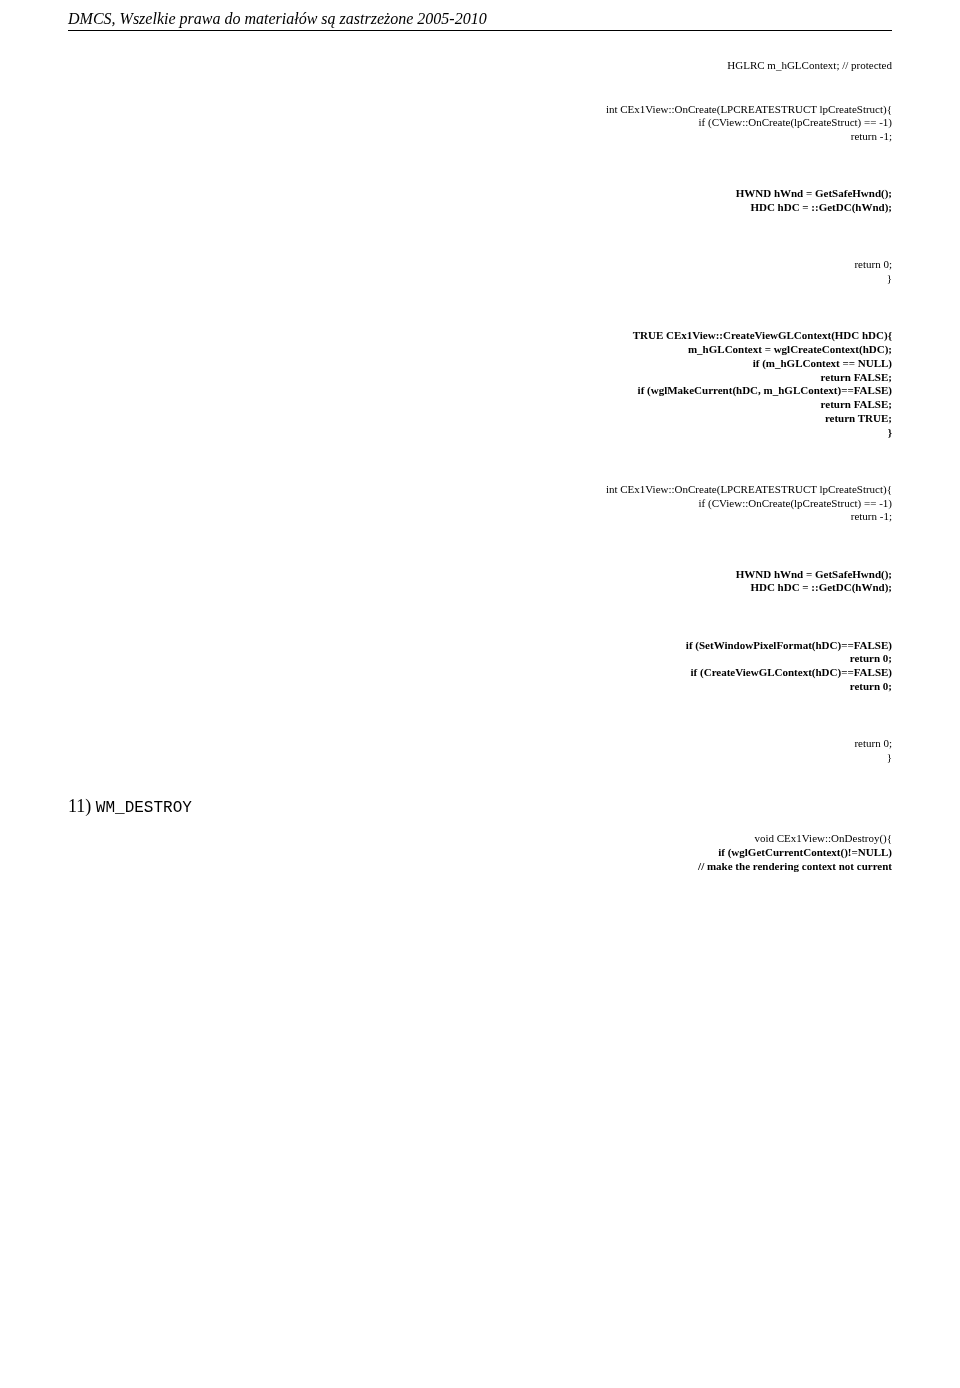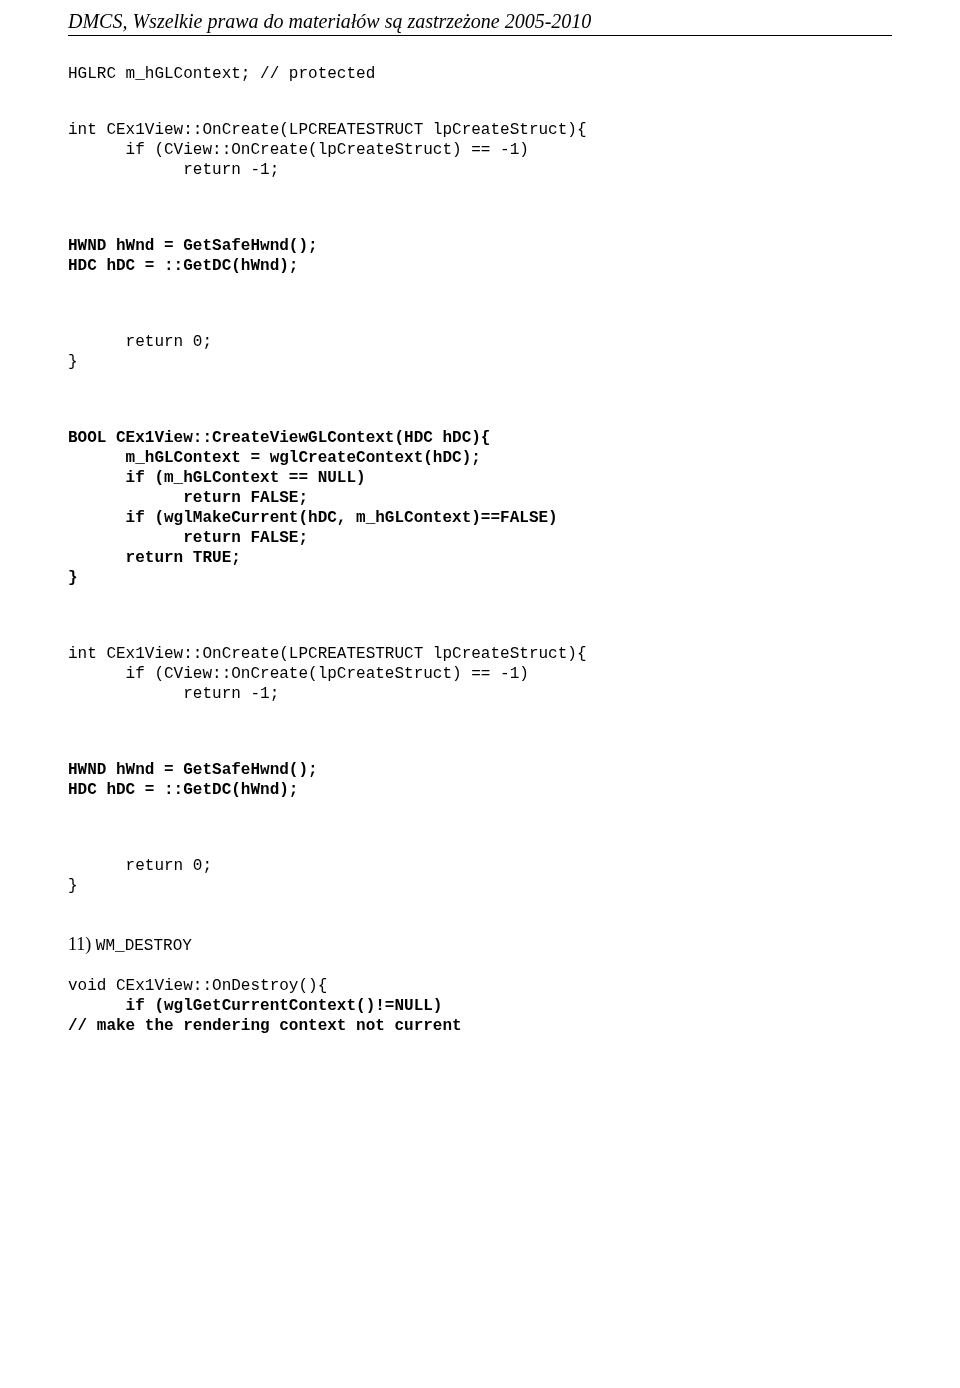--- a/index.html
+++ b/index.html
@@ -10,33 +10,34 @@
     color: #000000;
     width: 960px;
   }
   .page {
     padding: 10px 68px 40px 68px;
     box-sizing: border-box;
     width: 960px;
   }
   .header {
     font-style: italic;
-    font-size: 20px;
+    font-size: 16px;
     margin-bottom: 2px;
   }
   .hr {
     border: none;
     border-top: 1px solid #000;
     margin: 0 0 28px 0;
   }
   .mono {
-    font-family: Liberation Mono, monospace;
-    font-size: 16px;
+    font-family: Liberation Serif, serif;
+    font-size: 11px;
     white-space: pre;
     line-height: 1.25;
+    text-align: right;
   }
   .serif {
     font-family: "Times New Roman", Times, serif;
     font-size: 18px;
     line-height: 1.35;
   }
   .block {
     margin-bottom: 16px;
   }
   .bold { font-weight: bold; }
@@ -71,41 +72,47 @@
 <span class="bold">HDC hDC = ::GetDC(hWnd);</span>
   </div>
 
 
   <div class="mono block" style="margin-top:16px;">
 <span>      return 0;</span>
 <span>}</span>
   </div>
 
   <div class="mono block bold">
-<span>BOOL CEx1View::CreateViewGLContext(HDC hDC){</span>
+<span>TRUE CEx1View::CreateViewGLContext(HDC hDC){</span>
 <span>      m_hGLContext = wglCreateContext(hDC);</span>
 <span>      if (m_hGLContext == NULL)</span>
 <span>            return FALSE;</span>
 <span>      if (wglMakeCurrent(hDC, m_hGLContext)==FALSE)</span>
 <span>            return FALSE;</span>
 <span>      return TRUE;</span>
 <span>}</span>
   </div>
 
   <div class="mono">
 <span>int CEx1View::OnCreate(LPCREATESTRUCT lpCreateStruct){</span>
 <span>      if (CView::OnCreate(lpCreateStruct) == -1)</span>
 <span>            return -1;</span>
   </div>
 
   <div class="mono block" style="margin-top:16px;">
 <span class="bold">HWND hWnd = GetSafeHwnd();</span>
 <span class="bold">HDC hDC = ::GetDC(hWnd);</span>
   </div>
 
+  <div class="mono">
+<span class="bold">      if (SetWindowPixelFormat(hDC)==FALSE)</span>
+<span class="bold">            return 0;</span>
+<span class="bold">      if (CreateViewGLContext(hDC)==FALSE)</span>
+<span class="bold">            return 0;</span>
+  </div>
 
   <div class="mono block" style="margin-top:16px;">
 <span>      return 0;</span>
 <span>}</span>
   </div>
 
   <div><span class="serif">11) </span><span class="mono-inline">WM_DESTROY</span></div>
   <div class="mono">
 <span>void CEx1View::OnDestroy(){</span>
 <span class="bold">      if (wglGetCurrentContext()!=NULL)</span>

